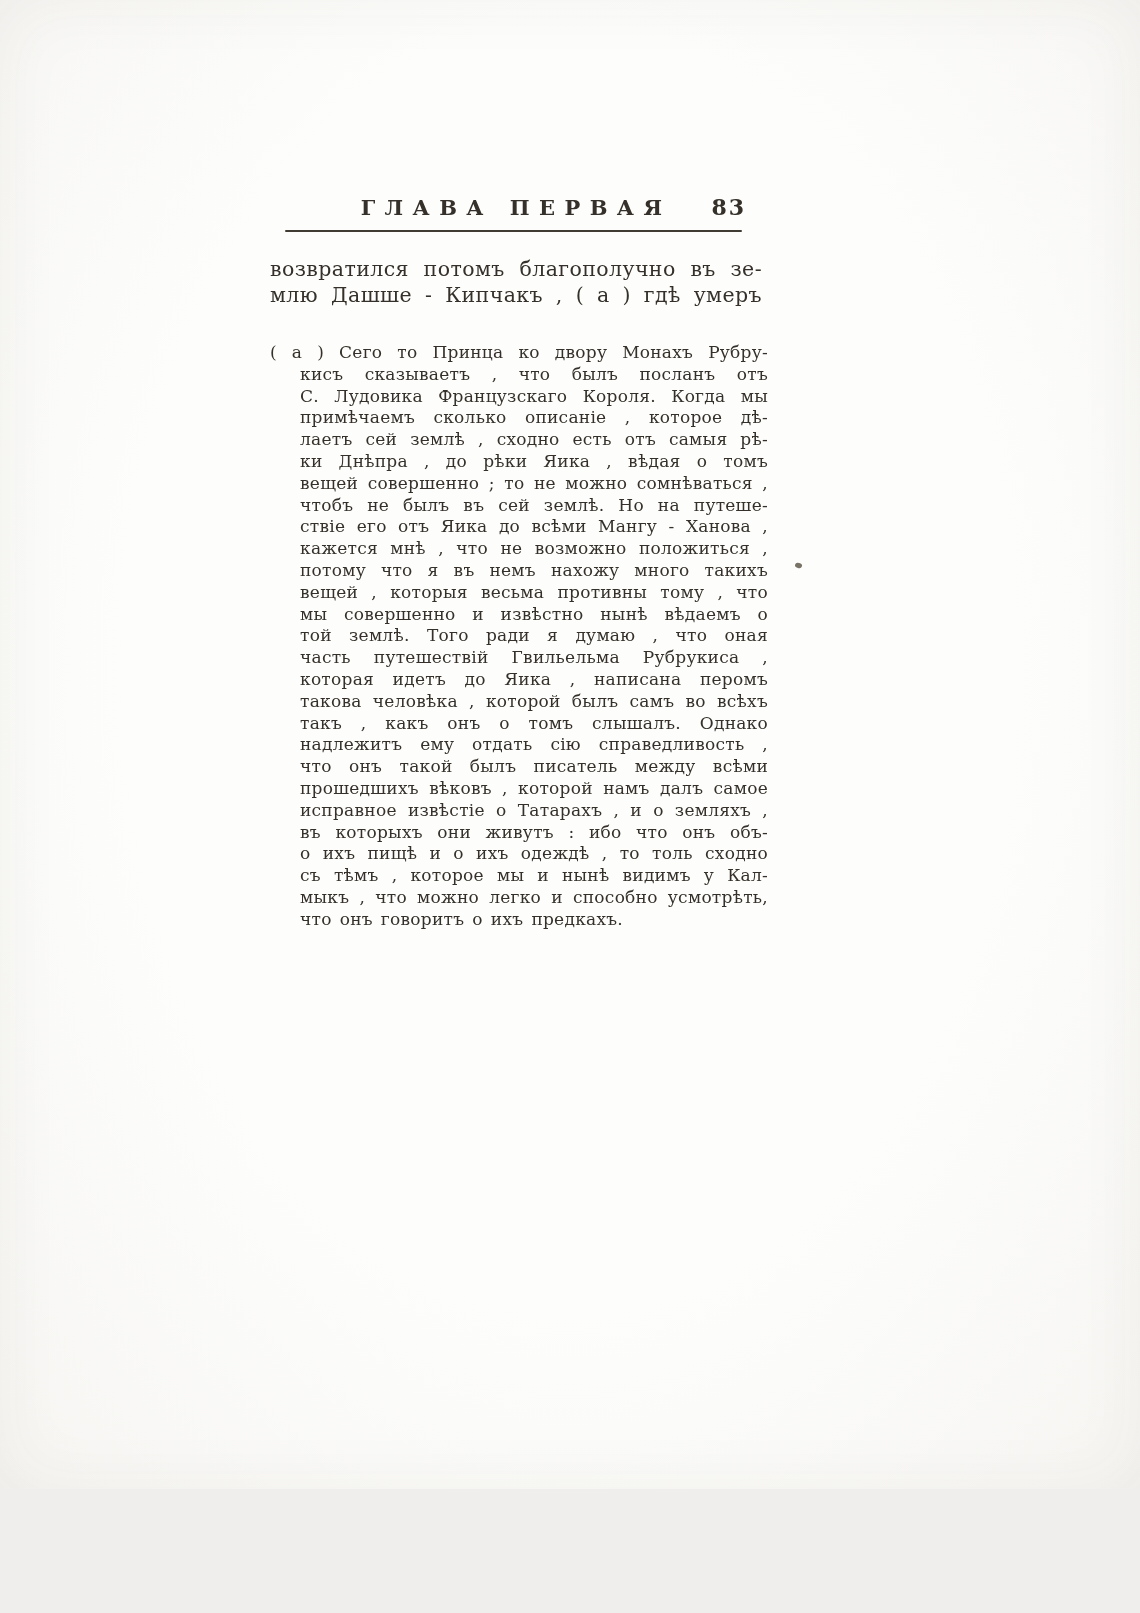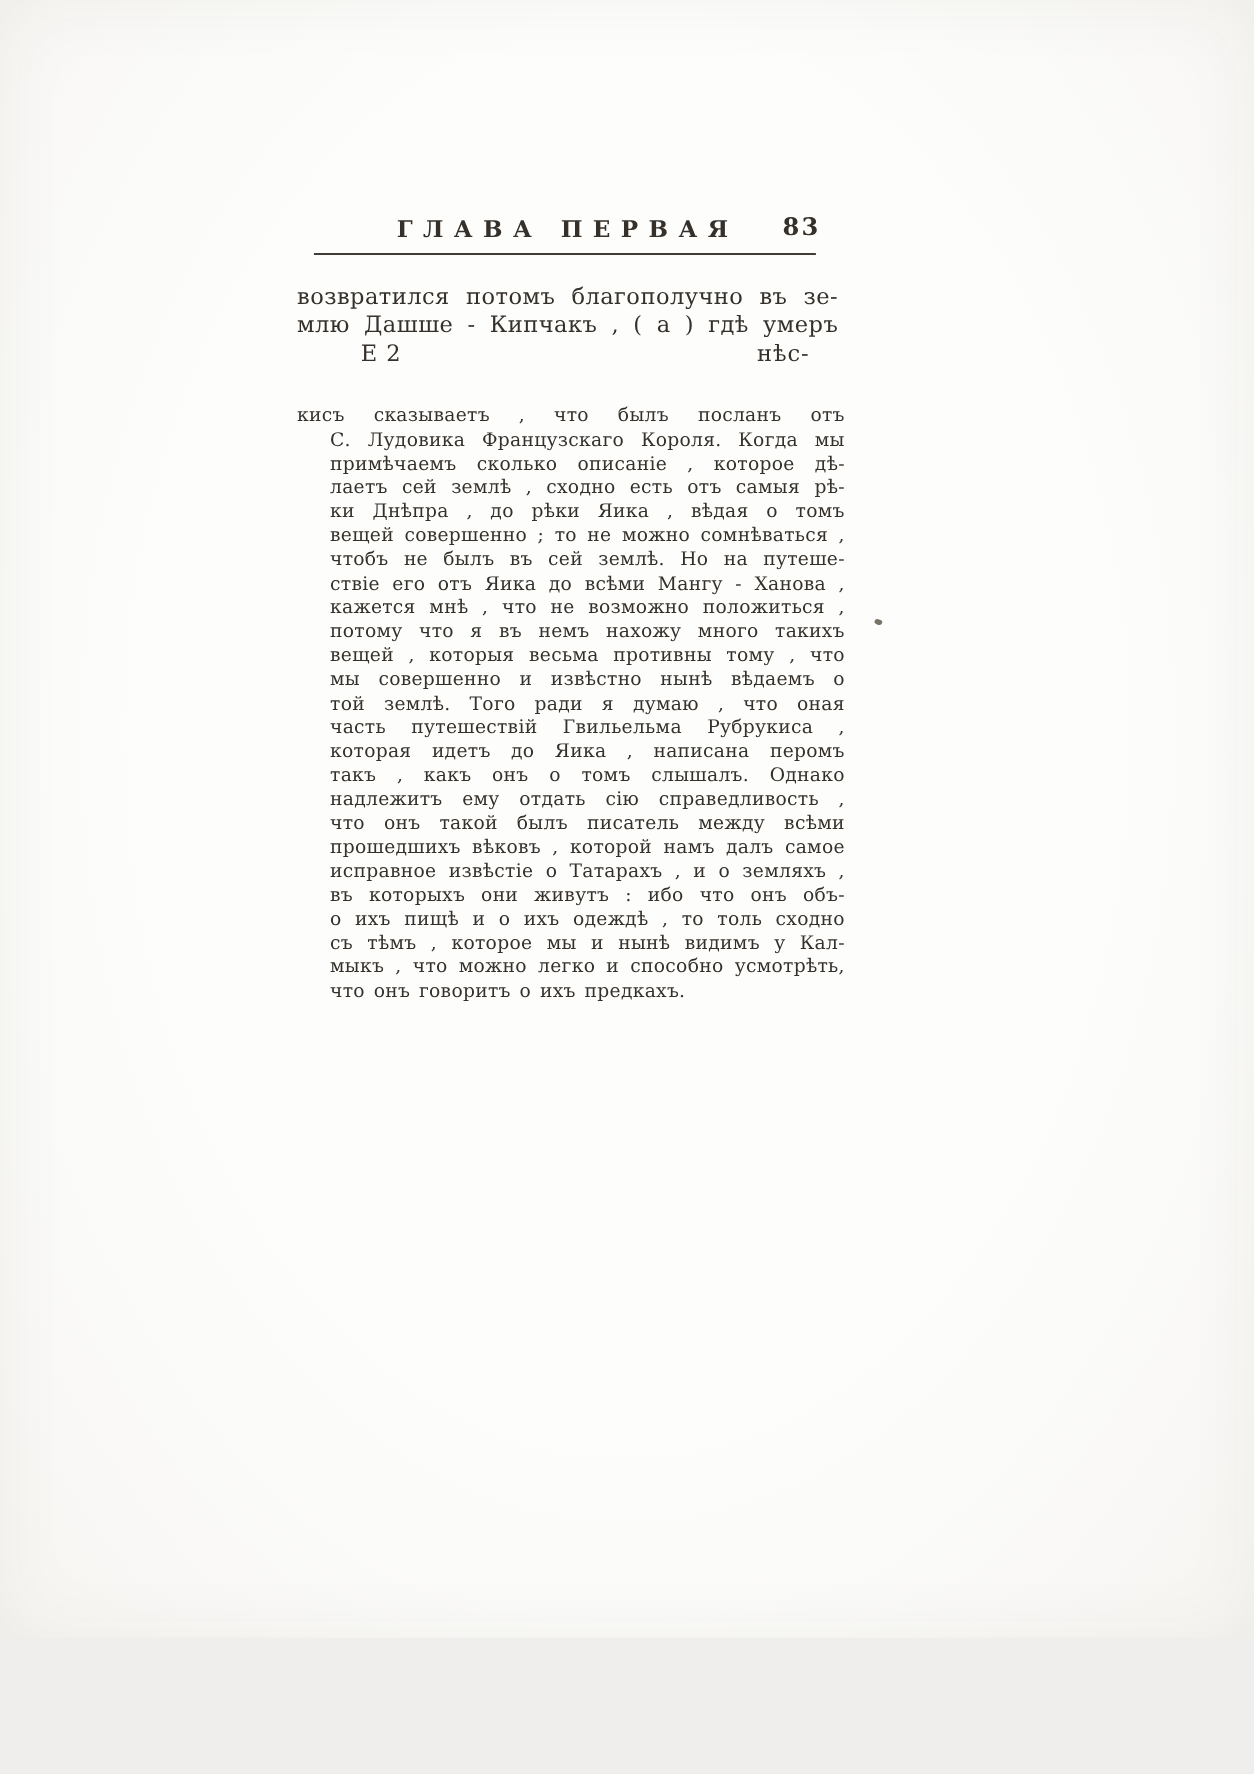--- a/index.html
+++ b/index.html
@@ -112,41 +112,39 @@
       <div class="page-number">83</div>
     </div>
 
     <div class="rule"></div>
 
     <div class="main-lines">
         <div class="line">возвратился потомъ благополучно въ зе-</div>
         <div class="line">млю Дашше - Кипчакъ , ( а ) гдѣ умеръ</div>
       </div>
 
-    <div class="signature-row">
-      <span>Е 2</span>
-      <span>нѣс-</span>
-    </div>
 
     <div class="footnote main-lines footnote">
+        <div class="line">( а ) Сего то Принца ко двору Монахъ Рубру-</div>
         <div class="line">кисъ сказываетъ , что былъ посланъ отъ</div>
         <div class="line">С. Лудовика Французскаго Короля. Когда мы</div>
         <div class="line">примѣчаемъ сколько описаніе , которое дѣ-</div>
         <div class="line">лаетъ сей землѣ , сходно есть отъ самыя рѣ-</div>
         <div class="line">ки Днѣпра , до рѣки Яика , вѣдая о томъ</div>
         <div class="line">вещей совершенно ; то не можно сомнѣваться ,</div>
         <div class="line">чтобъ не былъ въ сей землѣ. Но на путеше-</div>
         <div class="line">ствіе его отъ Яика до всѣми Мангу - Ханова ,</div>
         <div class="line">кажется мнѣ , что не возможно положиться ,</div>
         <div class="line">потому что я въ немъ нахожу много такихъ</div>
         <div class="line">вещей , которыя весьма противны тому , что</div>
         <div class="line">мы совершенно и извѣстно нынѣ вѣдаемъ о</div>
         <div class="line">той землѣ. Того ради я думаю , что оная</div>
         <div class="line">часть путешествій Гвильельма Рубрукиса ,</div>
         <div class="line">которая идетъ до Яика , написана перомъ</div>
+        <div class="line">такова человѣка , которой былъ самъ во всѣхъ</div>
         <div class="line">такъ , какъ онъ о томъ слышалъ. Однако</div>
         <div class="line">надлежитъ ему отдать сію справедливость ,</div>
         <div class="line">что онъ такой былъ писатель между всѣми</div>
         <div class="line">прошедшихъ вѣковъ , которой намъ далъ самое</div>
         <div class="line">исправное извѣстіе о Татарахъ , и о земляхъ ,</div>
         <div class="line">въ которыхъ они живутъ : ибо что онъ объ-</div>
         <div class="line">о ихъ пищѣ и о ихъ одеждѣ , то толь сходно</div>
         <div class="line">съ тѣмъ , которое мы и нынѣ видимъ у Кал-</div>
         <div class="line">мыкъ , что можно легко и способно усмотрѣть,</div>
         <div class="line is-last">что онъ говоритъ о ихъ предкахъ.</div>

